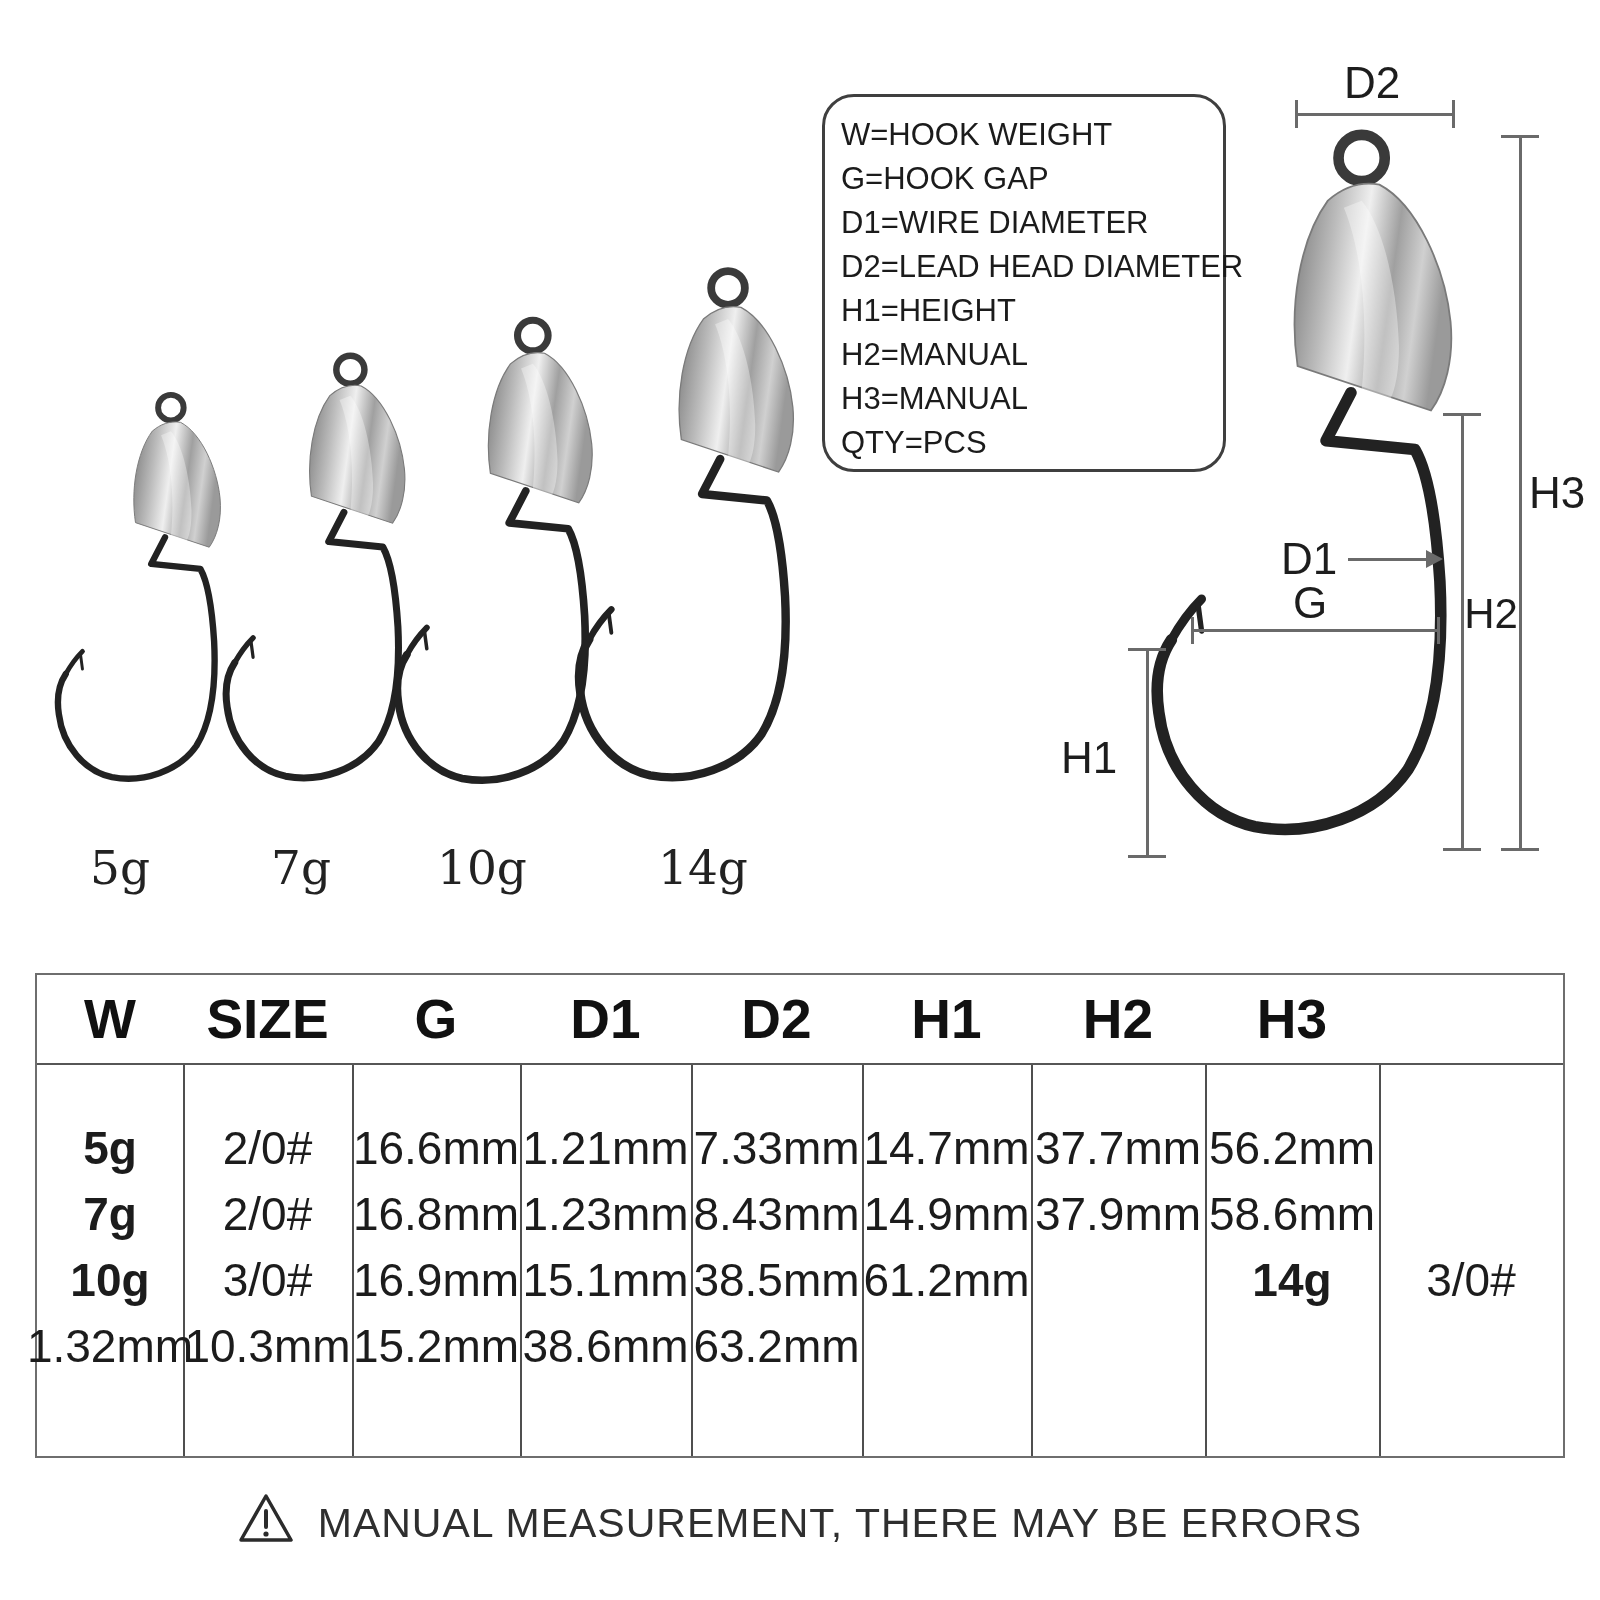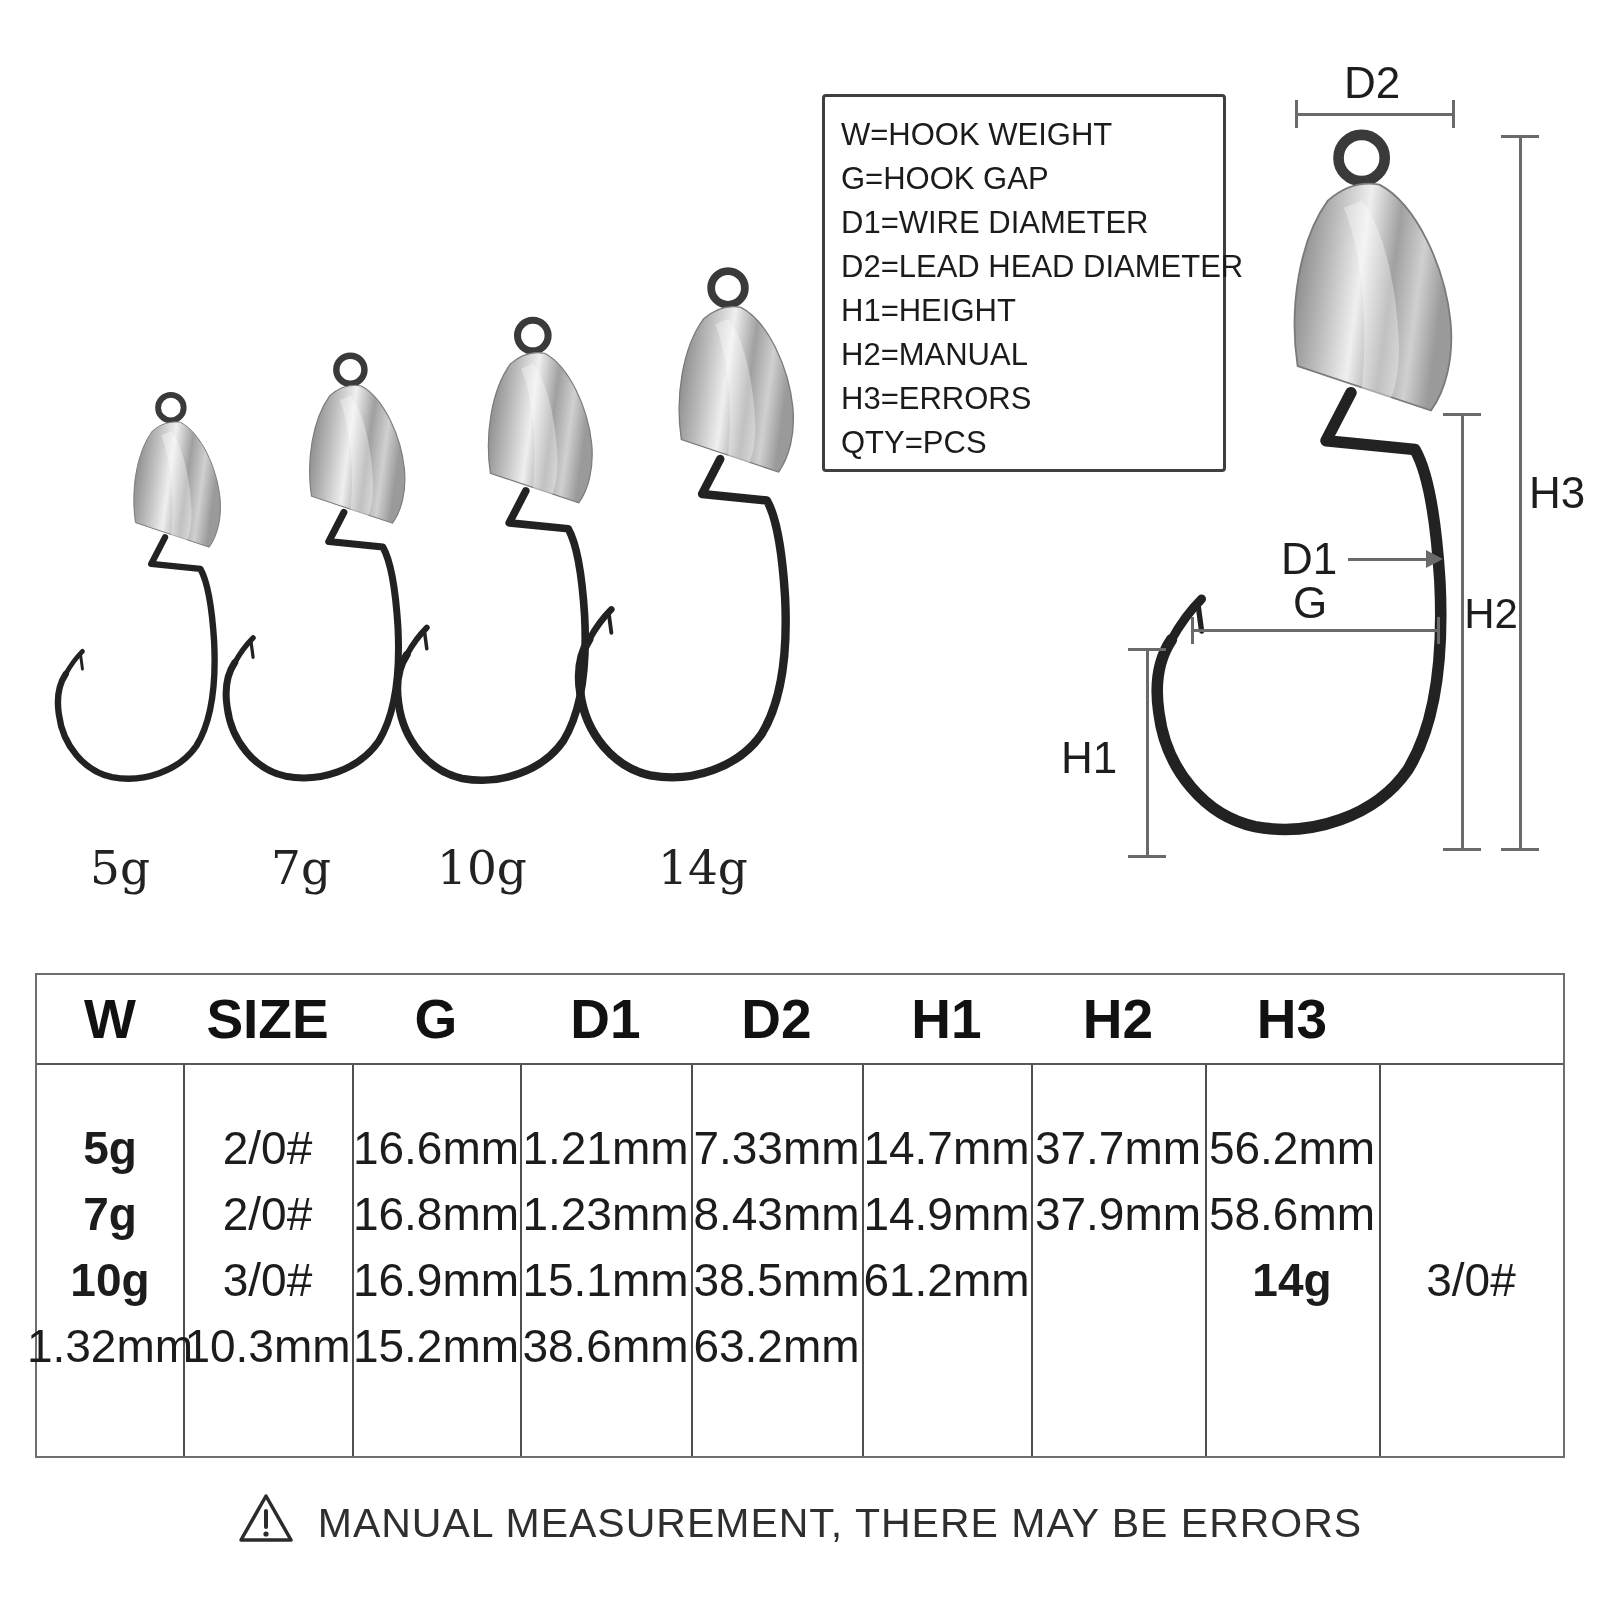--- a/index.html
+++ b/index.html
@@ -1,21 +1,21 @@
 <!DOCTYPE html>
 <html><head>
 <meta charset="utf-8">
 <style>
   html,body{margin:0;padding:0;background:#ffffff;}
   #stage{position:relative;width:1600px;height:1600px;background:#ffffff;overflow:hidden;
          font-family:"Liberation Sans", sans-serif;color:#1d1d1d;}
   .abs{position:absolute;}
   
   .legend-box{position:absolute;left:822px;top:94px;width:404px;height:378px;
-              border:3px solid #3f3f3f;border-radius:4px;box-sizing:border-box;
+              border:3px solid #3f3f3f;border-radius:32px;box-sizing:border-box;
               padding:16px 0 0 16px;}
   .legend-line{height:44px;line-height:44px;font-size:31px;color:#1b1b1b;white-space:nowrap;}
   
   .weight-label{position:absolute;top:842px;width:140px;height:52px;line-height:52px;
                 text-align:center;font-family:"DejaVu Serif", serif;font-size:47px;color:#222;}
   
   .dim{position:absolute;background:#6a6a6a;}
   .dim-label{position:absolute;font-size:44px;color:#1d1d1d;text-align:center;white-space:nowrap;}
   .arrowhead-right{position:absolute;width:0;height:0;border-top:9px solid transparent;
                    border-bottom:9px solid transparent;border-left:17px solid #6a6a6a;}
@@ -82,21 +82,21 @@
   <div class="weight-label" style="left:412px">10g</div>
   <div class="weight-label" style="left:633px">14g</div>
 
   <div class="legend-box">
     <div class="legend-line">W=HOOK WEIGHT</div>
     <div class="legend-line">G=HOOK GAP</div>
     <div class="legend-line">D1=WIRE DIAMETER</div>
     <div class="legend-line">D2=LEAD HEAD DIAMETER</div>
     <div class="legend-line">H1=HEIGHT</div>
     <div class="legend-line">H2=MANUAL</div>
-    <div class="legend-line">H3=ERRORS</div>
+    <div class="legend-line">H3=MANUAL</div>
     <div class="legend-line">QTY=PCS</div>
   </div>
 
   <svg class="abs" style="left:1134px;top:122px" width="329" height="721" viewBox="0 0 185 405">
       <use href="#jighook"></use>
     </svg>
 
   <div class="dim" style="left:1295px;top:113px;width:160px;height:3px"></div>
   <div class="dim" style="left:1295px;top:100px;width:3px;height:28px"></div>
   <div class="dim" style="left:1452px;top:100px;width:3px;height:28px"></div>

